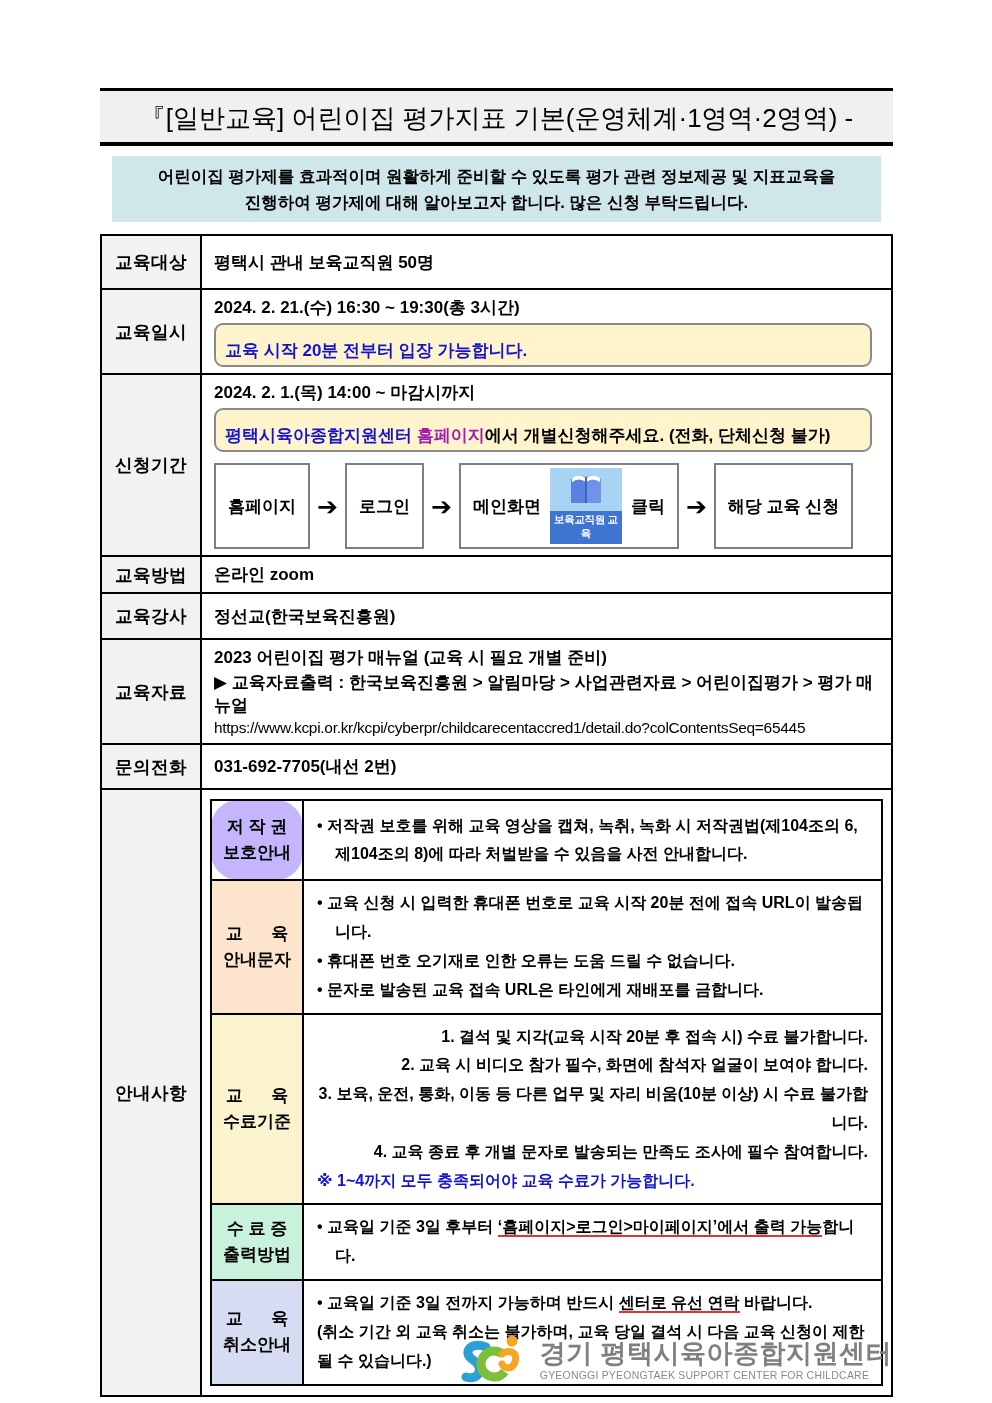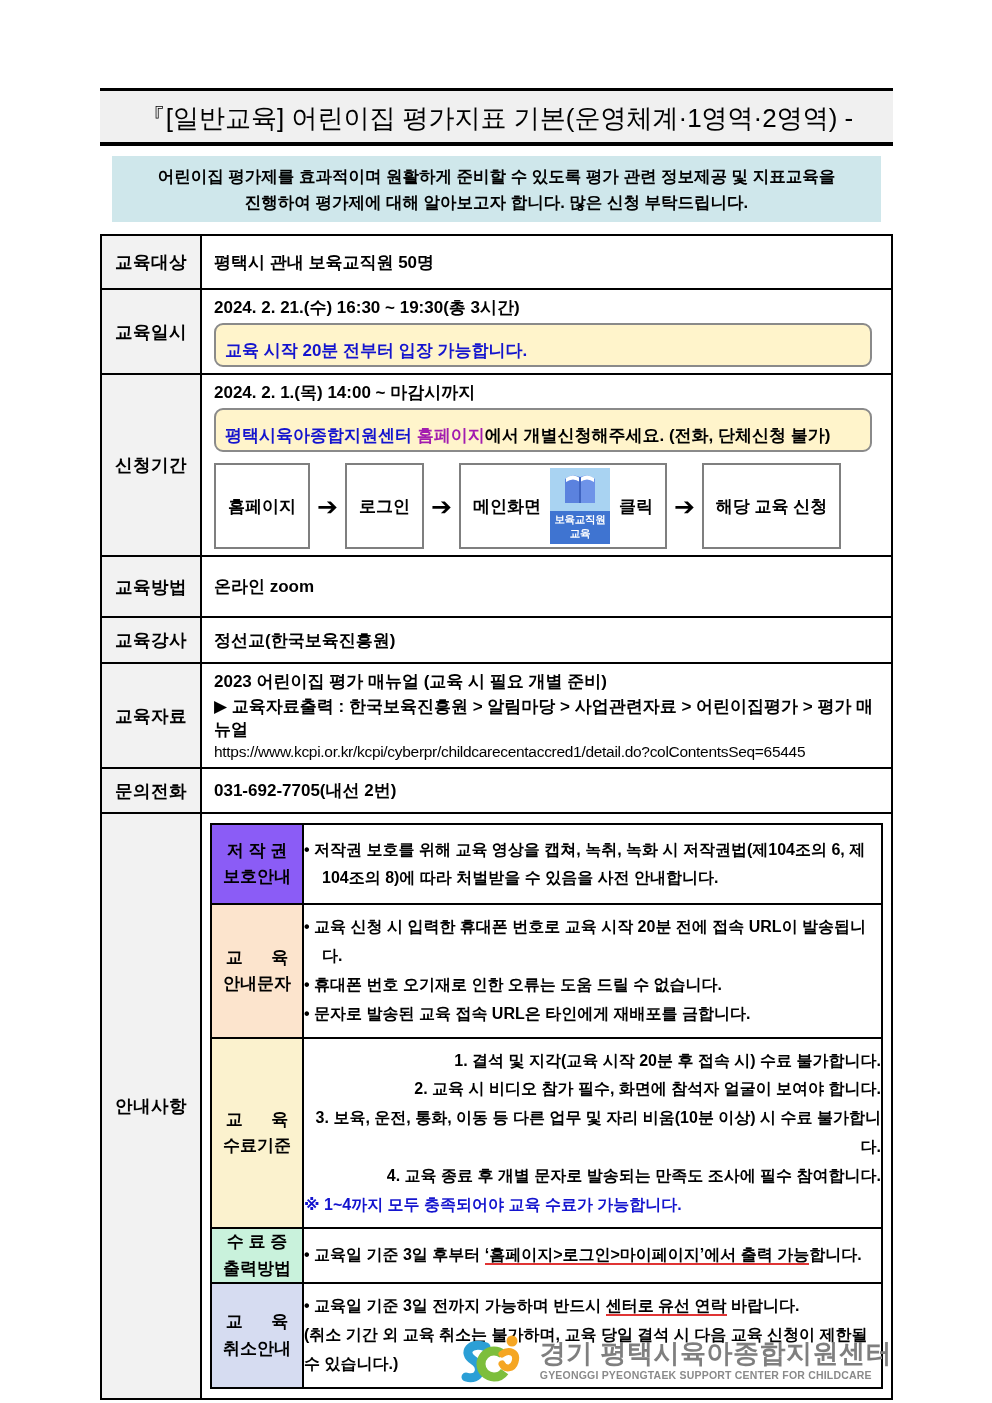--- a/index.html
+++ b/index.html
@@ -27,21 +27,21 @@
   table.main { width:100%; border-collapse:collapse; }
   table.main > tbody > tr > td { border:2px solid #000; vertical-align:middle; }
   td.lbl {
     width:100px; background:#F2F2F2; text-align:center;
     font-weight:bold; font-size:17.5px; letter-spacing:0.5px;
   }
   td.val { padding:6px 12px; font-size:17px; font-weight:600; }
   tr.r-target  { height:54px; }
   tr.r-date    { height:74px; }
   tr.r-apply   { height:160px; }
-  tr.r-method  { height:61px; }
+  tr.r-method  { height:37px; }
   tr.r-teacher { height:46px; }
   tr.r-mat     { height:80px; }
   tr.r-phone   { height:45px; }
   tr.r-info    { height:563px; }
   tr.r-info > td.inner-wrap { padding:9px 8px; vertical-align:top; }
 
   .note-box {
     display:block; background:#FFF4CB; border:2px solid #8a8a8a; border-radius:9px;
     padding:14px 9px 3px; margin-top:4px; font-size:17px; font-weight:bold; width:99%;
   }
@@ -53,61 +53,61 @@
 
   
   .flow { display:flex; align-items:stretch; margin-top:11px; height:86px; gap:7px; }
   .flow-box {
     border:2.5px solid #7f7f7f; background:#fff; display:flex; align-items:center;
     justify-content:center; font-size:17px; font-weight:600; padding:0 12px; gap:9px;
     text-align:center;
   }
   .flow-arrow { display:flex; align-items:center; font-size:25px; font-weight:bold; }
   .icon-tile {
-    width:60px; height:76px; background:#A9D3F2; display:flex; flex-direction:column;
+    width:72px; height:76px; background:#A9D3F2; display:flex; flex-direction:column;
     align-items:center; justify-content:flex-end; align-self:center;
   }
   .icon-tile svg { margin-bottom:2px; }
   .icon-caption {
     width:100%; background:#3F74D1; color:#fff; font-size:10.5px; font-weight:bold;
     text-align:center; padding:2px 0 3px; letter-spacing:-0.3px;
   }
 
   
   .mat-line1 { font-weight:bold; }
   .mat-line2 { font-weight:bold; margin-top:2px; }
   .mat-line3 { font-weight:normal; font-size:15.5px; margin-top:2px; letter-spacing:-0.3px; }
 
   
   table.inner { width:100%; border-collapse:collapse; height:543px; }
   table.inner td { border:2px solid #000; }
   td.sub-lbl {
     width:92px; text-align:center; font-weight:bold; font-size:17px;
     line-height:1.55; white-space:pre;
   }
-  td.sub-val { padding:8px 0; font-size:16px; font-weight:600; line-height:1.8; }
-  .bg-pink   { background:#8b5cf6; }
+  td.sub-val { padding:8px 13px; font-size:16px; font-weight:600; line-height:1.8; }
+  .bg-pink   { background:#c4b5fd;border-radius:27px; }
   .bg-peach  { background:#FCE4CD; }
   .bg-yellow { background:#FBF2CE; }
   .bg-mint   { background:#C9F2DC; }
   .bg-lav    { background:#D6DCF1; }
   tr.sr-copy { height:80px; }
   tr.sr-sms  { height:125px; }
   tr.sr-done { height:183px; }
   tr.sr-cert { height:50px; }
   tr.sr-cxl  { height:105px; }
   .hang { padding-left:18px; text-indent:-18px; }
   .hang2 { padding-left:22px; text-indent:-22px;text-align:right; }
 
   
   .footer {
     position:absolute; right:100px; bottom:14px; display:flex; align-items:center; gap:12px;
   }
   .center-name { font-size:26px; font-weight:600; color:#7f7f7f; letter-spacing:0.5px; line-height:1.1; }
-  .center-name-en { font-size:10.5px; font-weight:bold; color:#8a8a8a; letter-spacing:0.2px; margin-top:2px; }
+  .center-name-en { font-size:10.5px; font-weight:normal; color:#8a8a8a; letter-spacing:0.2px; margin-top:2px; }
 </style>
 </head>
 <body>
 
 <div class="page">
   <div class="content">
 
     <div class="title-block">
       <div>『[일반교육] 어린이집 평가지표 기본(운영체계·1영역·2영역) -</div>
     </div>

